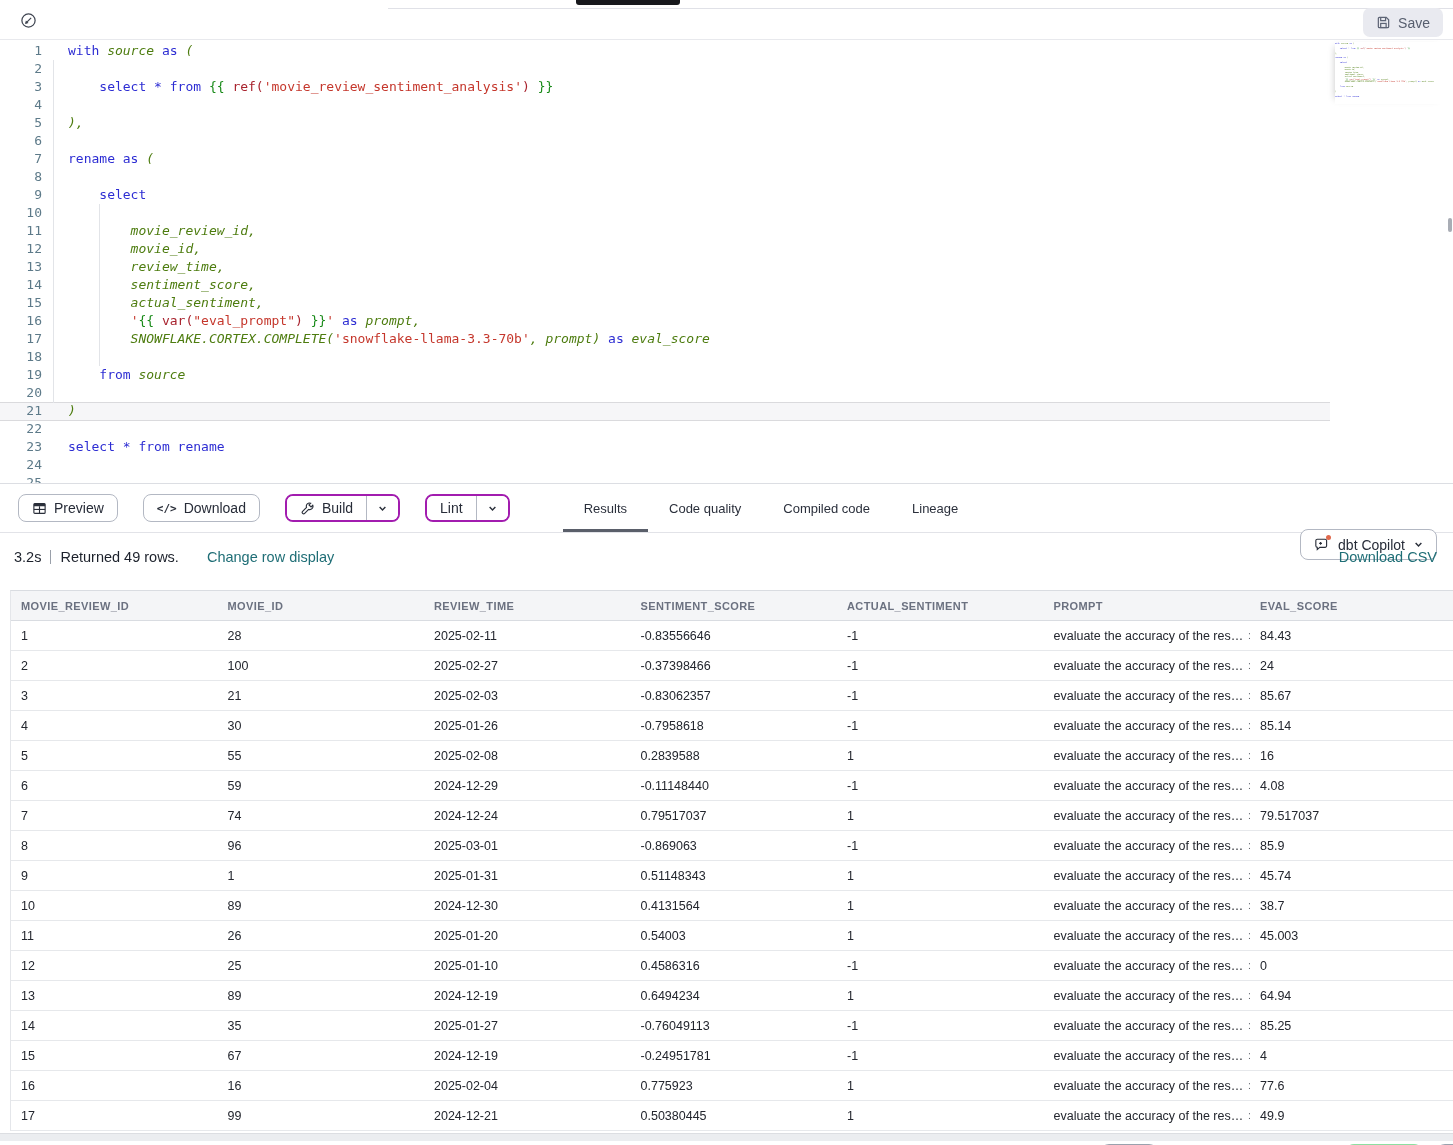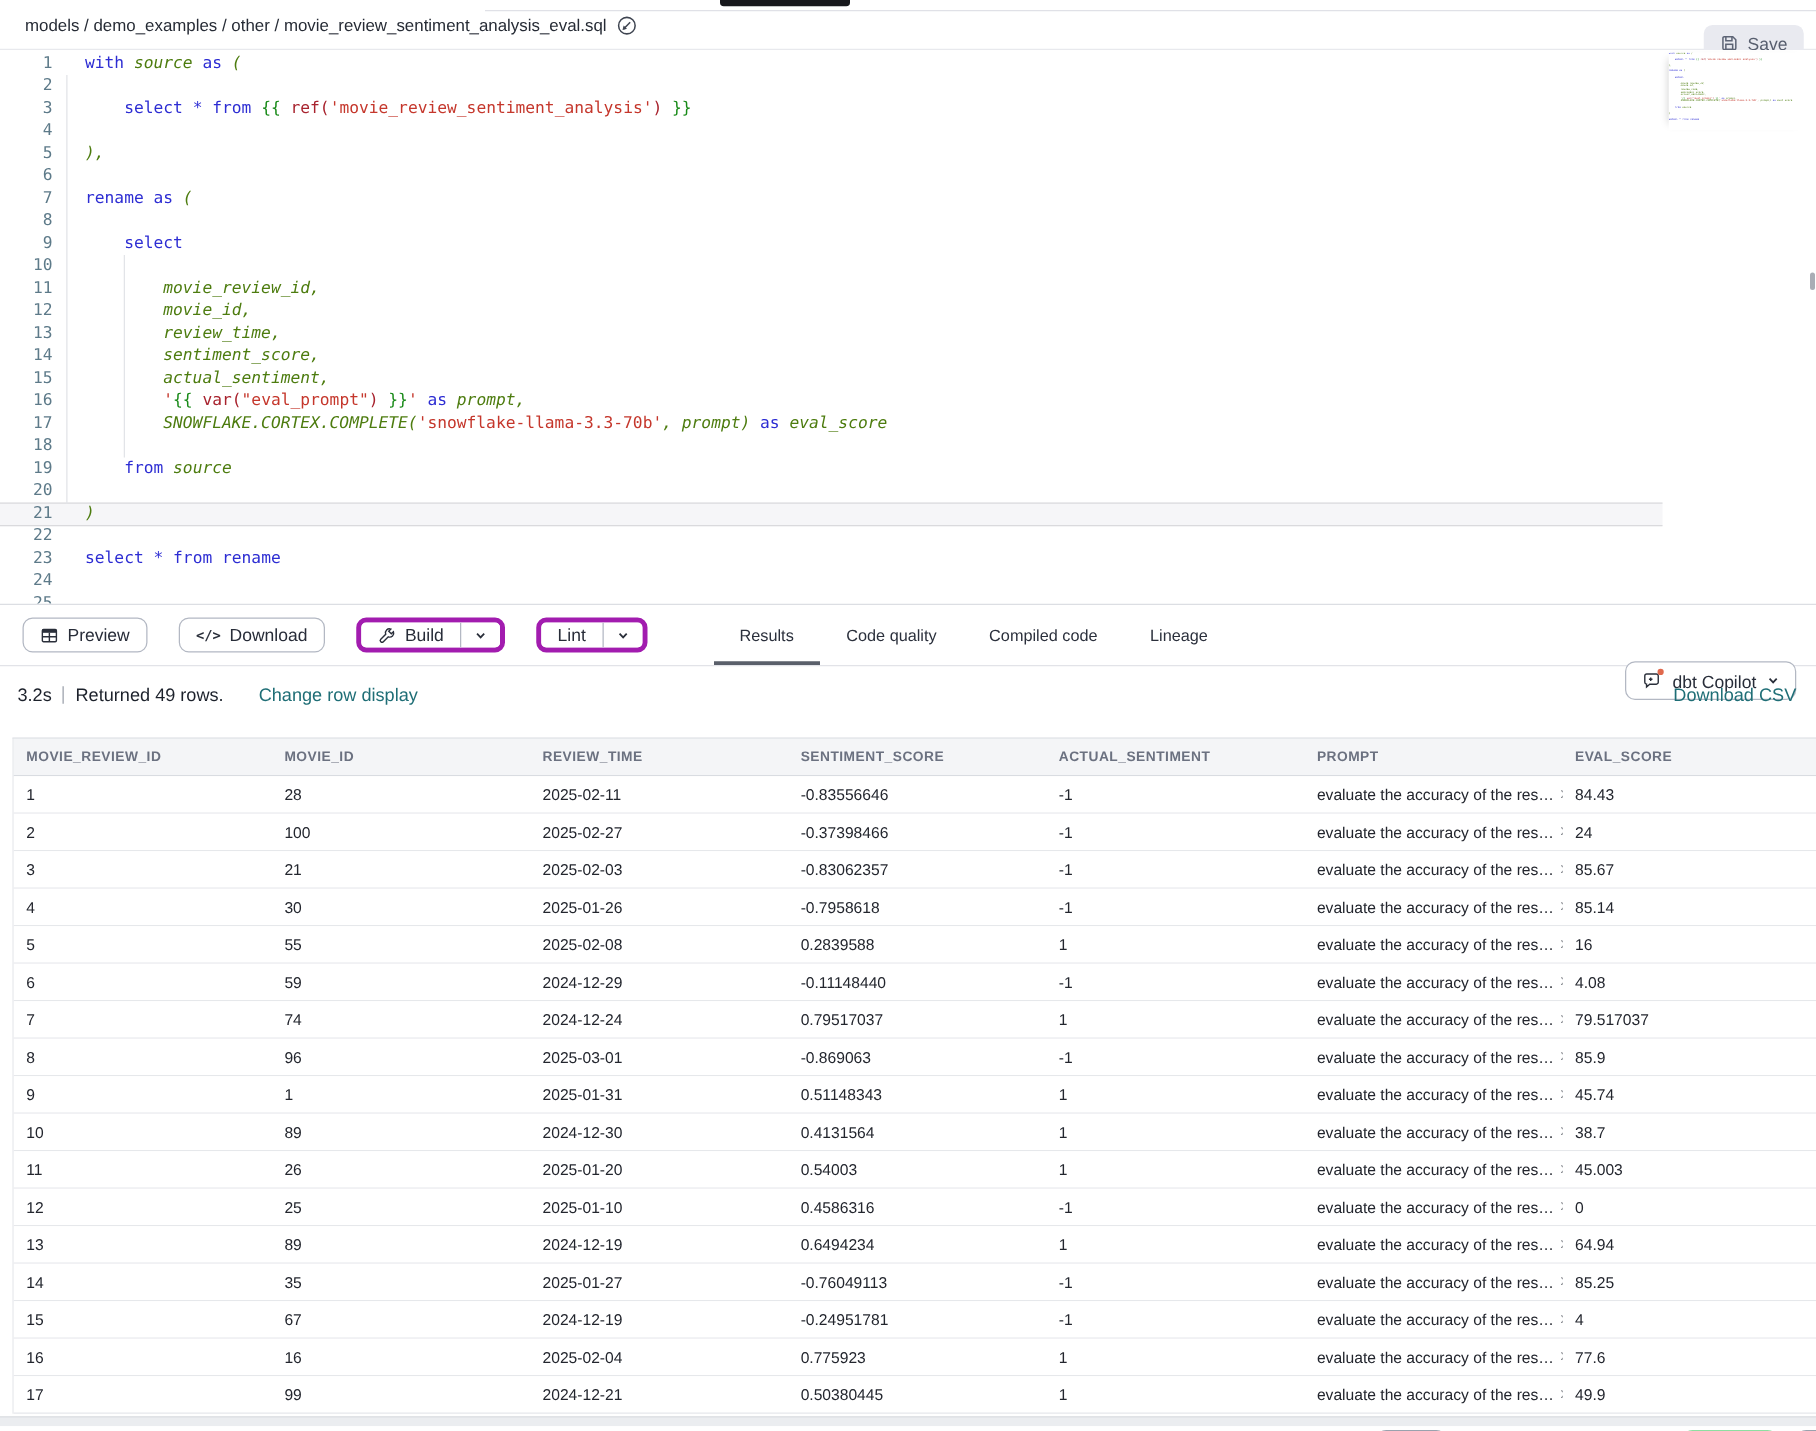--- a/index.html
+++ b/index.html
@@ -10,21 +10,21 @@
   html,body{width:1453px;height:1145px;overflow:hidden;background:#fff;
     font-family:"Liberation Sans",sans-serif;color:#23262e;}
 
   
   .topbar{position:relative;height:40px;border-bottom:1px solid #e8e9ed;background:#fff;}
   .notch{position:absolute;top:0;left:576px;width:104px;height:5px;background:#17181c;border-radius:0 0 3px 3px;}
   .tab-hairline{position:absolute;top:8px;left:388px;right:0;border-top:1px solid #e0e1e7;}
   .breadcrumb-wrap{position:absolute;left:20px;top:0;height:40px;display:flex;align-items:center;gap:8px;}
   .breadcrumb{font-size:13.5px;color:#262b35;}
   .crumb-icon{display:flex;align-items:center;}
-  .save-btn{position:absolute;right:10px;top:20px;height:29px;padding:0 13px;background:#e9eaf0;
+  .save-btn{position:absolute;right:10px;top:8px;height:29px;padding:0 13px;background:#e9eaf0;
     border:none;border-radius:7px;display:flex;align-items:center;gap:7px;color:#575e6e;font-size:14px;cursor:pointer;}
 
   
   .editor{position:relative;height:443px;background:#fff;overflow:hidden;
     font-family:"DejaVu Sans Mono",monospace;font-size:13px;line-height:18px;}
   .active-line-bg{position:absolute;left:0;top:362px;width:1330px;height:19px;
     background:#f6f6f8;border-top:1px solid #dadadd;border-bottom:1px solid #dadadd;}
   .gutter{position:absolute;left:0;top:2px;width:42px;text-align:right;color:var(--gutter);user-select:none;}
   .gutter div{height:18px;}
   .guide{position:absolute;border-left:1px solid #e2e4e8;}
@@ -38,21 +38,21 @@
     box-shadow:-5px 0 7px -5px rgba(0,0,0,.22);white-space:pre;
     font-family:"DejaVu Sans Mono",monospace;font-size:2px;line-height:2.4px;}
   .minimap .cl{height:2.4px;}
   .ed-scrollbar{position:absolute;right:1px;top:178px;width:4px;height:14px;background:#a9adb5;border-radius:2px;}
 
   
   .toolbar{position:relative;height:50px;border-top:1px solid #dcdee3;border-bottom:1px solid #e2e3e8;
     display:flex;align-items:center;padding-left:18px;background:#fff;gap:14px;}
   .btn{height:28px;border:1px solid #b3b8c3;border-radius:8px;background:#fff;display:flex;align-items:center;
     gap:7px;padding:0 13px;font-size:14px;color:#272c38;margin-right:11px;cursor:pointer;font-family:inherit;}
-  .split{display:flex;margin-right:11px;border:4px solid #a21caf;border-radius:8px;overflow:hidden;height:28px;}
+  .split{display:flex;margin-right:11px;border:2px solid #a21caf;border-radius:8px;overflow:hidden;height:28px;}
   .split .seg{display:flex;align-items:center;gap:7px;padding:0 13px;font-size:14px;color:#272c38;background:#fff;cursor:pointer;}
   .split .seg+.seg{border-left:1px solid #b3b8c3;padding:0 10px;}
   .tabs{display:flex;height:100%;margin-left:28px;}
   .tab{height:100%;display:flex;align-items:center;padding:0 21px;font-size:13px;color:#2b303c;cursor:pointer;text-align:right;}
   .tab.active{box-shadow:inset 0 -3px 0 var(--tabline);}
   .copilot-btn{position:absolute;right:16px;top:9px;height:31px;border:1px solid #b3b8c3;border-radius:8px;
     background:#fff;display:flex;align-items:center;gap:8px;padding:0 12px;font-size:14px;color:#272c38;cursor:pointer;margin-top:36px;}
 
   
   .statusrow{position:relative;height:57px;padding:16px 16px 0 14px;font-size:14.5px;color:#1c212b;}
@@ -77,21 +77,20 @@
   .pbtn.green{background:var(--green);border:none;}
   svg{display:block;}
 </style>
 </head>
 <body>
 
 <div class="topbar">
   <div class="notch"></div>
   <div class="tab-hairline"></div>
   <div class="breadcrumb-wrap">
-    <span class="breadcrumb">models / demo_examples / other / movie_review_sentiment_analysis_eval.sql</span>
     <span class="crumb-icon">
       <svg width="17" height="17" viewBox="0 0 18 18" fill="none" stroke="#3f4551" stroke-width="1.3">
         <circle cx="9" cy="9" r="7"></circle>
         <path d="M6.2 11.8 L11.8 6.2"></path>
         <path d="M6.2 11.8 l1.6 -0.4 -1.2 -1.2 z" fill="#3f4551"></path>
       </svg>
     </span>
   </div>
   <button class="save-btn">
     <span>

